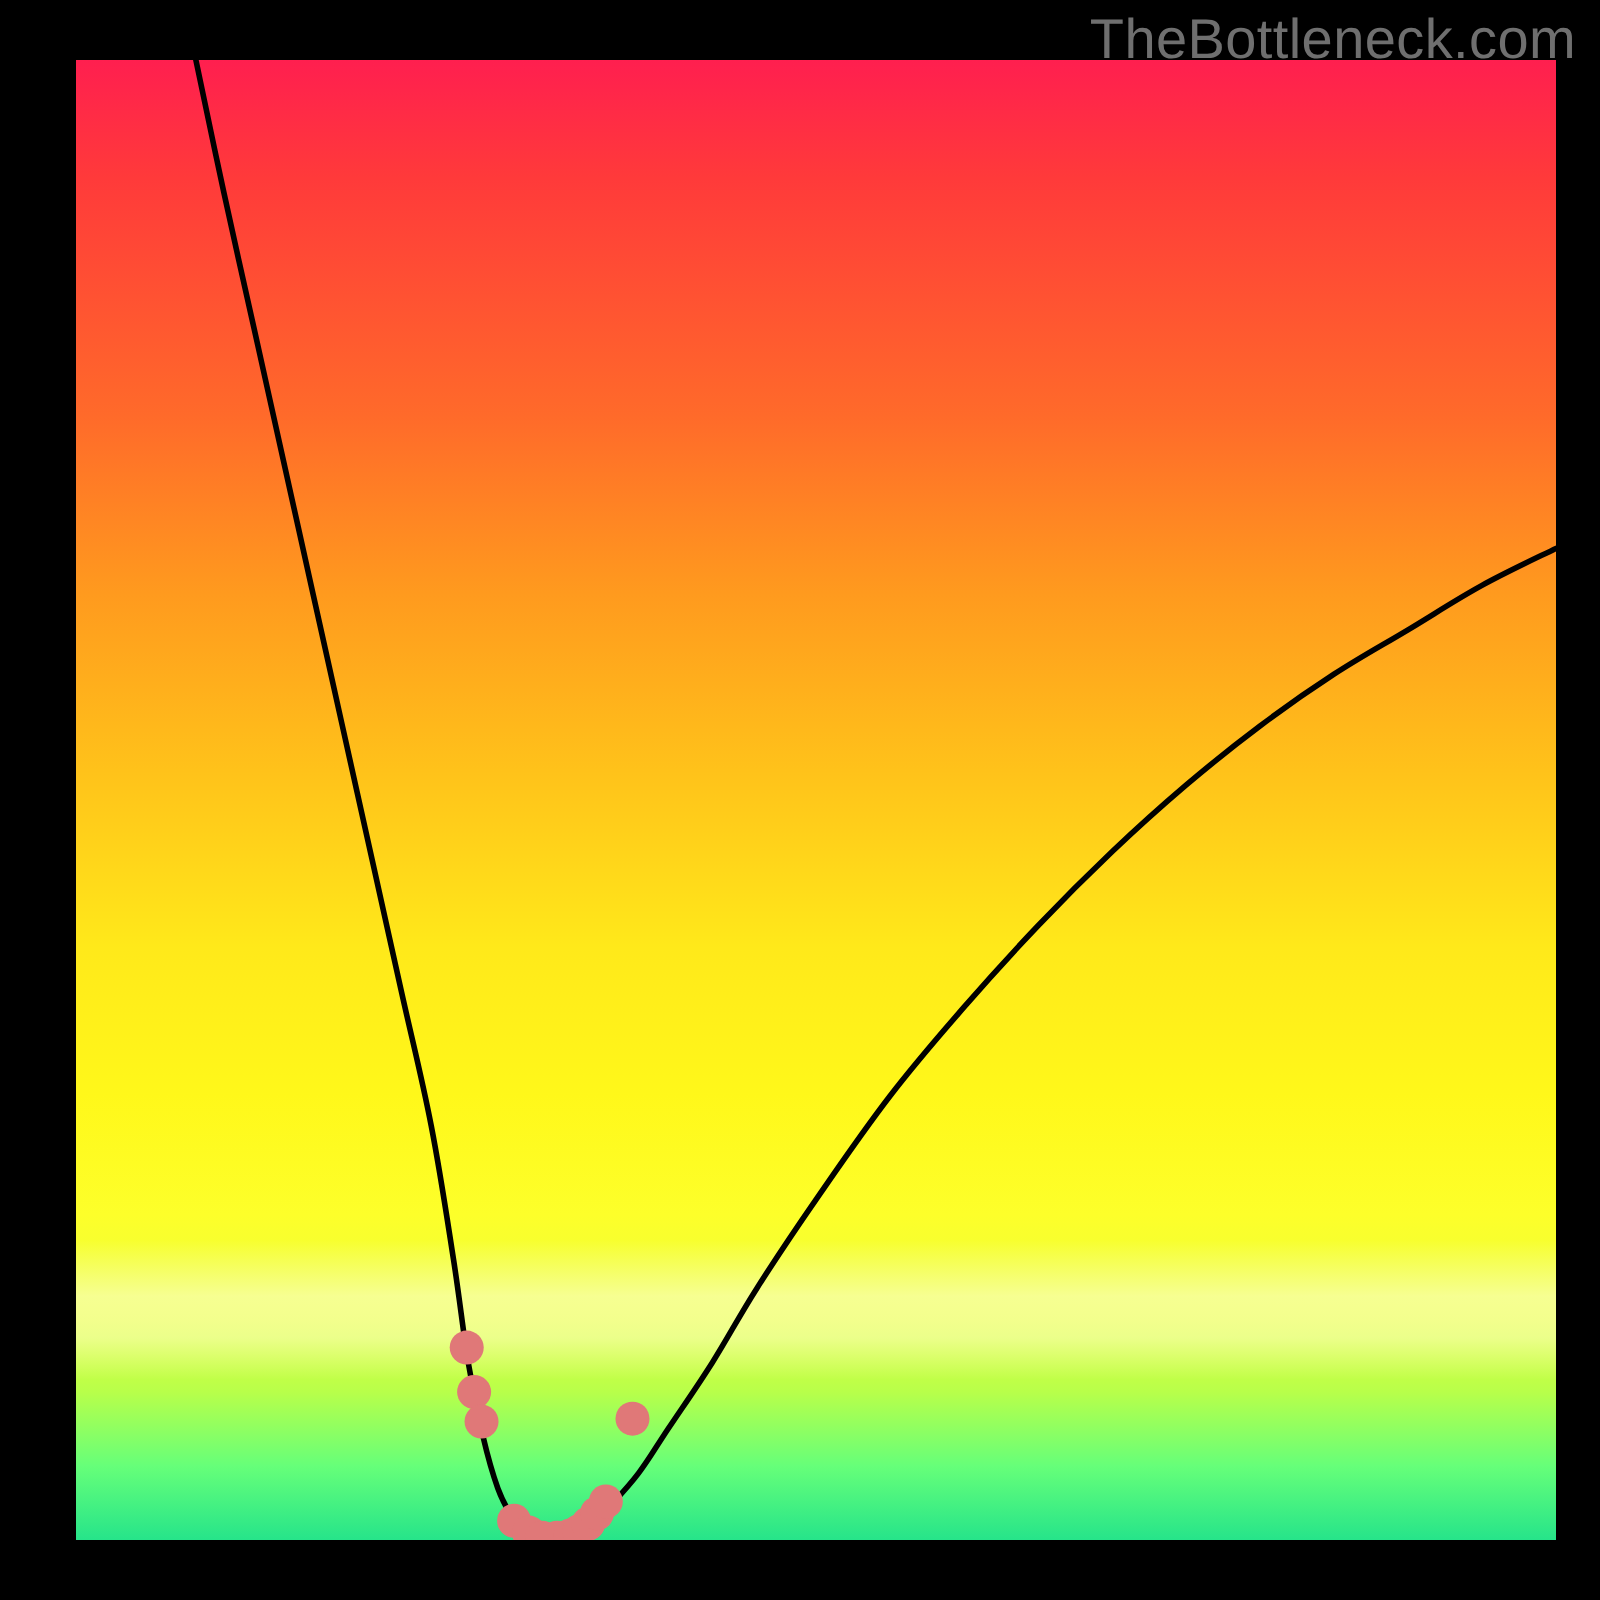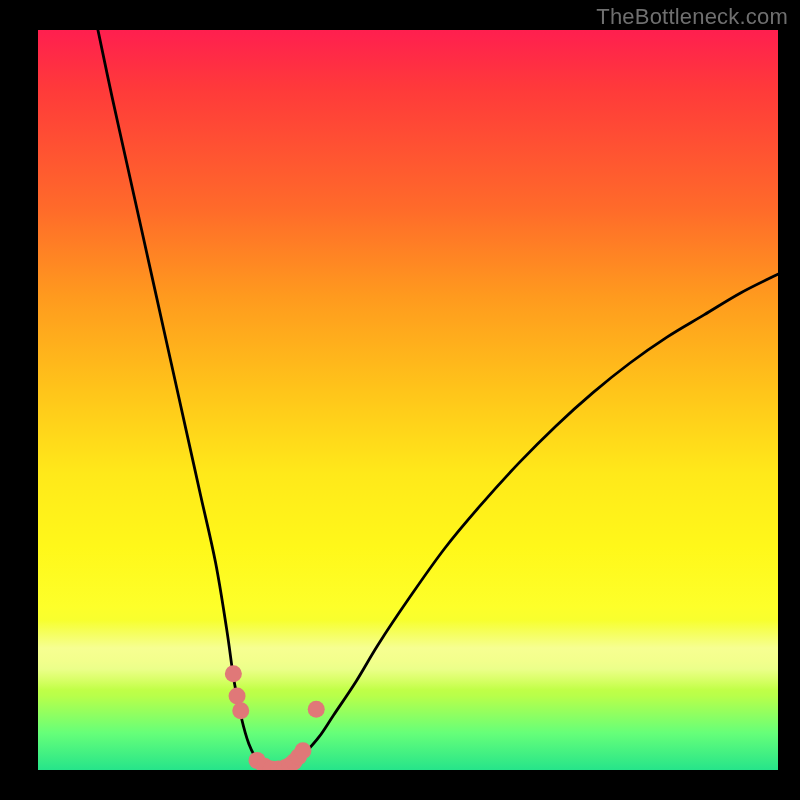--- a/index.html
+++ b/index.html
@@ -15,21 +15,21 @@
     position: relative;
     width: 800px;
     height: 800px;
     background: #000;
   }
   .watermark {
     position: absolute;
     top: 4px;
     right: 12px;
     color: #6f6f6f;
-    font-size: 22px;
+    font-size: 28px;
     font-weight: 500;
     letter-spacing: 0.2px;
     z-index: 20;
   }
   .plot-area {
     position: absolute;
     left: 38px;
     top: 30px;
     width: 740px;
     height: 740px;

